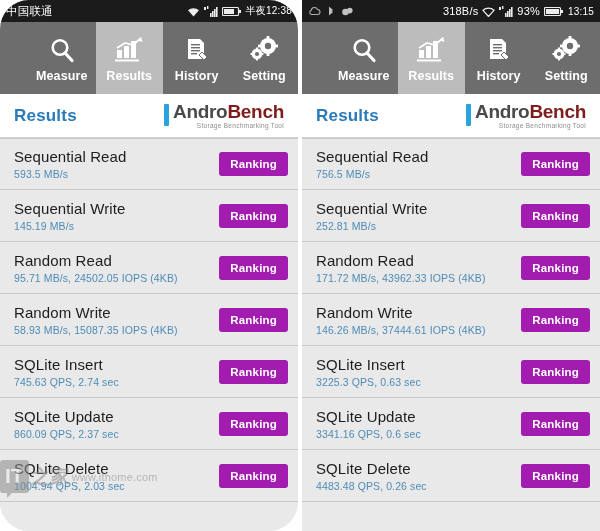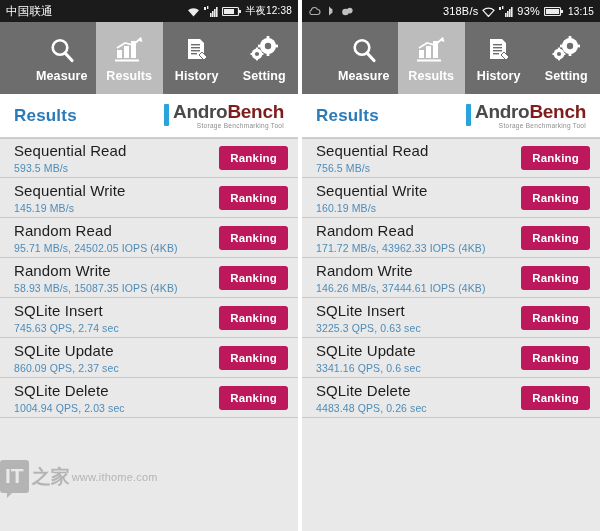--- a/index.html
+++ b/index.html
@@ -16,21 +16,21 @@
   }
   .phone {
     width: 298px;
     height: 531px;
     display: flex;
     flex-direction: column;
     background: #e9e9e9;
     position: relative;
     overflow: hidden;
   }
-  .phone.left { margin-right: 4px; }
+  .phone.left { margin-right: 4px; border-radius: 29px; }
 
   
   .statusbar {
     height: 22px;
     background: #1b1b1b;
     color: #ffffff;
     display: flex;
     align-items: center;
     padding: 0 6px;
     font-size: 11px;
@@ -119,21 +119,21 @@
   }
 
   
   .list {
     flex: 1 1 auto;
     background: #e9e9e9;
     overflow: hidden;
     position: relative;
   }
   .row {
-    height: 40px;
+    height: 52px;
     background: #e9e9e9;
     border-bottom: 1px solid #c9c9c9;
     display: flex;
     align-items: center;
     padding: 0 10px 0 14px;
     position: relative;
     z-index: 2;
   }
   .row:first-child { border-top: 1px solid #c9c9c9; }
   .row-texts { display: flex; flex-direction: column; justify-content: center; gap: 3px; }
@@ -143,21 +143,21 @@
     font-weight: 500;
     letter-spacing: .1px;
   }
   .row-value {
     font-size: 10.5px;
     color: #4e8cb8;
     letter-spacing: .1px;
   }
   .rank-btn {
     margin-left: auto;
-    background: #be185d;
+    background: #a21caf;
     color: #ffffff;
     font-size: 11.5px;
     font-weight: bold;
     border: none;
     border-radius: 3px;
     padding: 6px 11px;
     cursor: pointer;
     letter-spacing: .2px;
     font-family: inherit;
   }
@@ -505,21 +505,21 @@
       <div class="row">
         <div class="row-texts">
           <span class="row-title">Sequential Read</span>
           <span class="row-value">756.5 MB/s</span>
         </div>
         <button class="rank-btn">Ranking</button>
       </div>
       <div class="row">
         <div class="row-texts">
           <span class="row-title">Sequential Write</span>
-          <span class="row-value">160.19 MB/s</span>
+          <span class="row-value">252.81 MB/s</span>
         </div>
         <button class="rank-btn">Ranking</button>
       </div>
       <div class="row">
         <div class="row-texts">
           <span class="row-title">Random Read</span>
           <span class="row-value">171.72 MB/s, 43962.33 IOPS (4KB)</span>
         </div>
         <button class="rank-btn">Ranking</button>
       </div>

